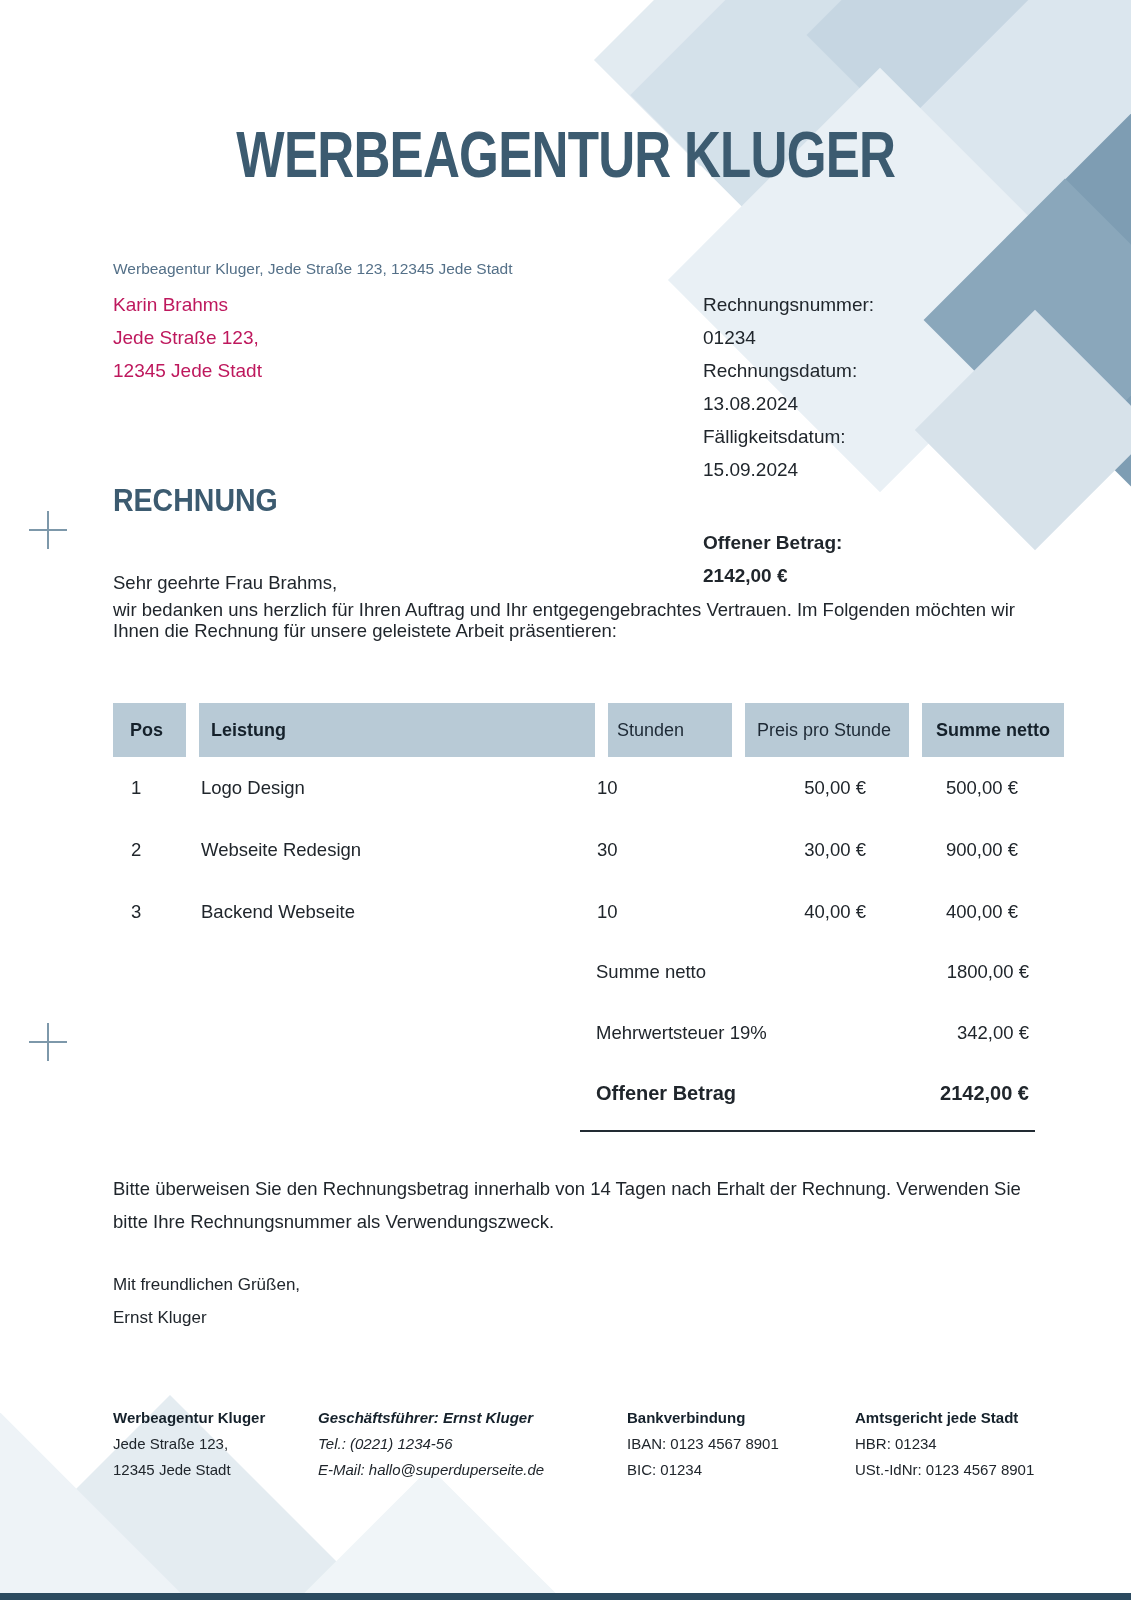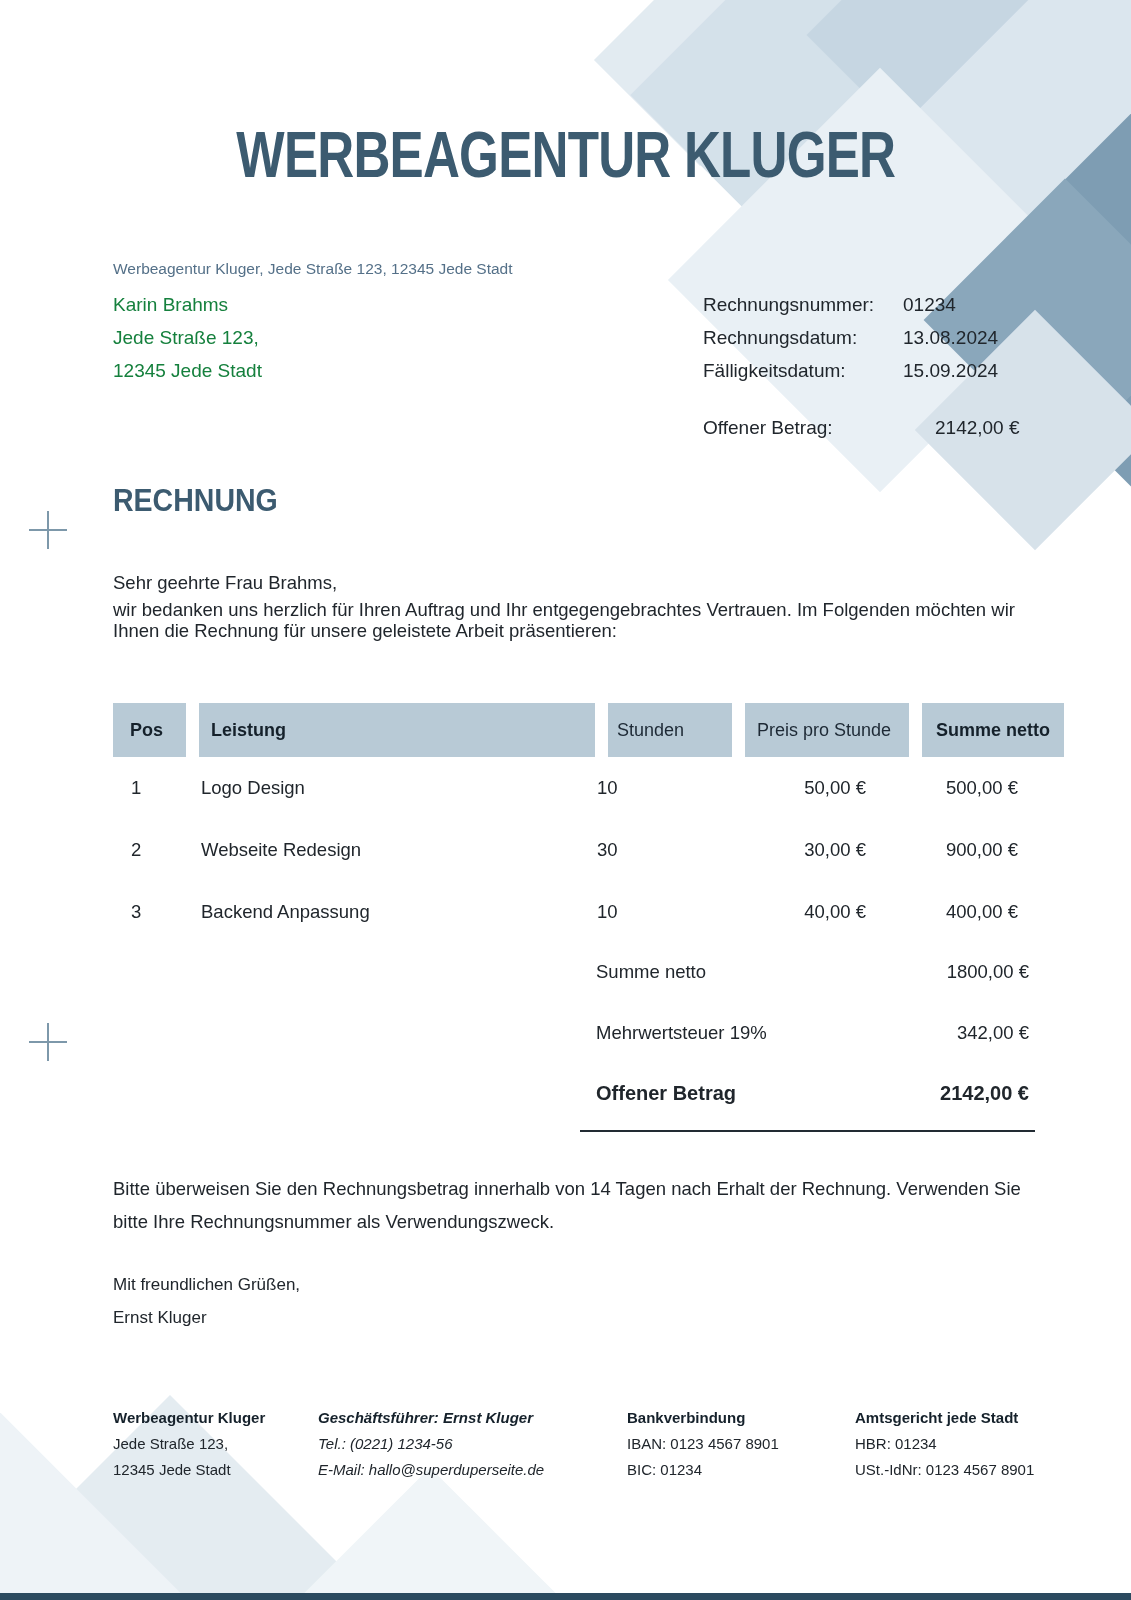--- a/index.html
+++ b/index.html
@@ -23,27 +23,27 @@
   .bottombar{position:absolute;left:0;bottom:0;width:100%;height:7px;background:#2b4a5f;z-index:3;}
 
   .content{position:relative;z-index:2;}
 
   
   .title-wrap{position:absolute;left:0;top:122px;width:1131px;text-align:center;}
   .title{display:inline-block;font-size:64px;line-height:66px;font-weight:700;color:#3c5b70;letter-spacing:-1px;transform:scaleX(0.8);transform-origin:center;white-space:nowrap;}
 
   .sender-line{position:absolute;left:113px;top:260px;font-size:15.5px;color:#547088;}
 
-  .recipient{position:absolute;left:113px;top:288px;font-size:19px;line-height:33px;color:#15803d;}
+  .recipient{position:absolute;left:113px;top:288px;font-size:19px;line-height:33px;color:#be185d;}
 
   .meta{position:absolute;left:703px;top:288px;font-size:19px;line-height:33px;}
-  .meta-row{display:flex;}
+  .meta-row{display:flex;flex-direction:column;}
   .meta-label{width:200px;}
   .meta-value{white-space:nowrap;}
-  .meta-open{margin-top:24px;font-weight:400;gap:32px;}
+  .meta-open{margin-top:40px;font-weight:700;}
 
   .heading{position:absolute;left:113px;top:483px;font-size:31px;font-weight:700;color:#3c5b70;letter-spacing:0px;transform:scaleX(0.92);transform-origin:left;white-space:nowrap;}
 
   .plus{position:absolute;width:38px;height:38px;z-index:1;}
   .plus::before{content:"";position:absolute;left:0;top:18px;width:38px;height:2px;background:#7d98aa;}
   .plus::after{content:"";position:absolute;left:18px;top:0;width:2px;height:38px;background:#7d98aa;}
   .plus1{left:29px;top:511px;}
   .plus2{left:29px;top:1023px;}
 
   .salutation{position:absolute;left:113px;top:566px;width:915px;font-size:18.5px;line-height:33px;}
@@ -162,21 +162,21 @@
       </div>
       <div class="trow">
         <div class="td c-pos">2</div>
         <div class="td c-leistung">Webseite Redesign</div>
         <div class="td c-stunden">30</div>
         <div class="td c-preis">30,00 €</div>
         <div class="td c-summe">900,00 €</div>
       </div>
       <div class="trow">
         <div class="td c-pos">3</div>
-        <div class="td c-leistung">Backend Anpassung</div>
+        <div class="td c-leistung">Backend Webseite</div>
         <div class="td c-stunden">10</div>
         <div class="td c-preis">40,00 €</div>
         <div class="td c-summe">400,00 €</div>
       </div>
     </div>
 
     <div class="summary">
       <div class="srow">
         <div class="slabel">Summe netto</div>
         <div class="svalue">1800,00 €</div>

